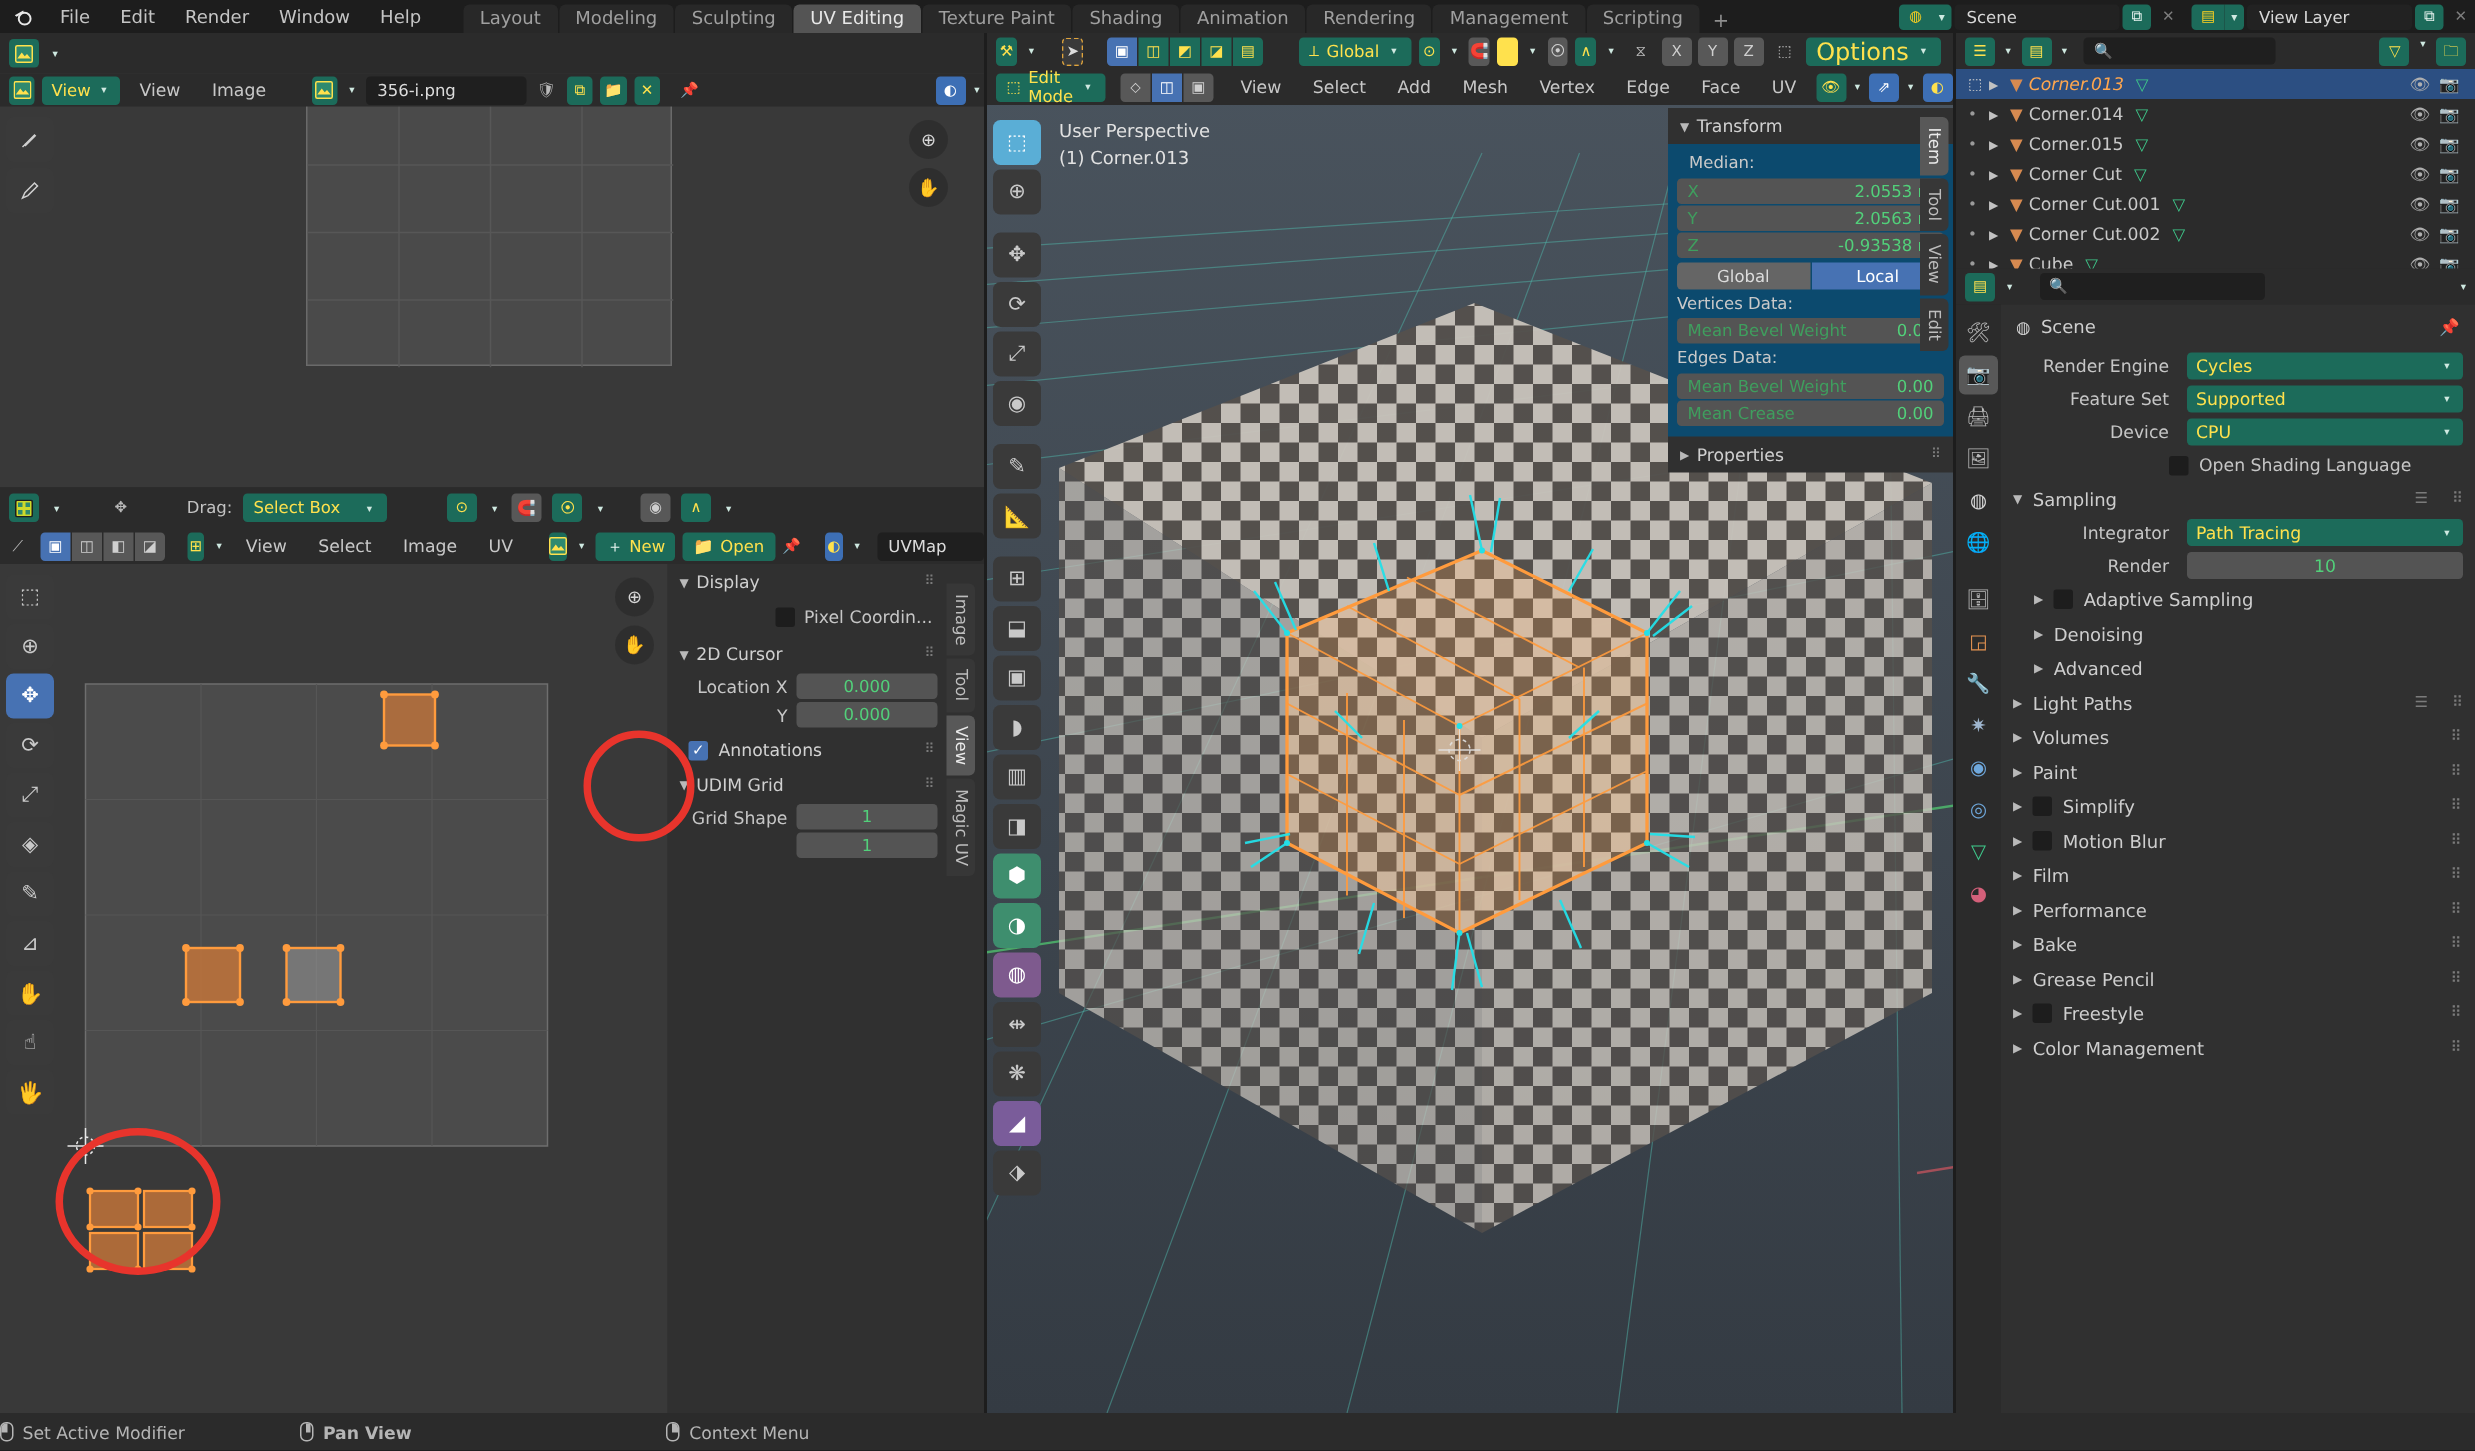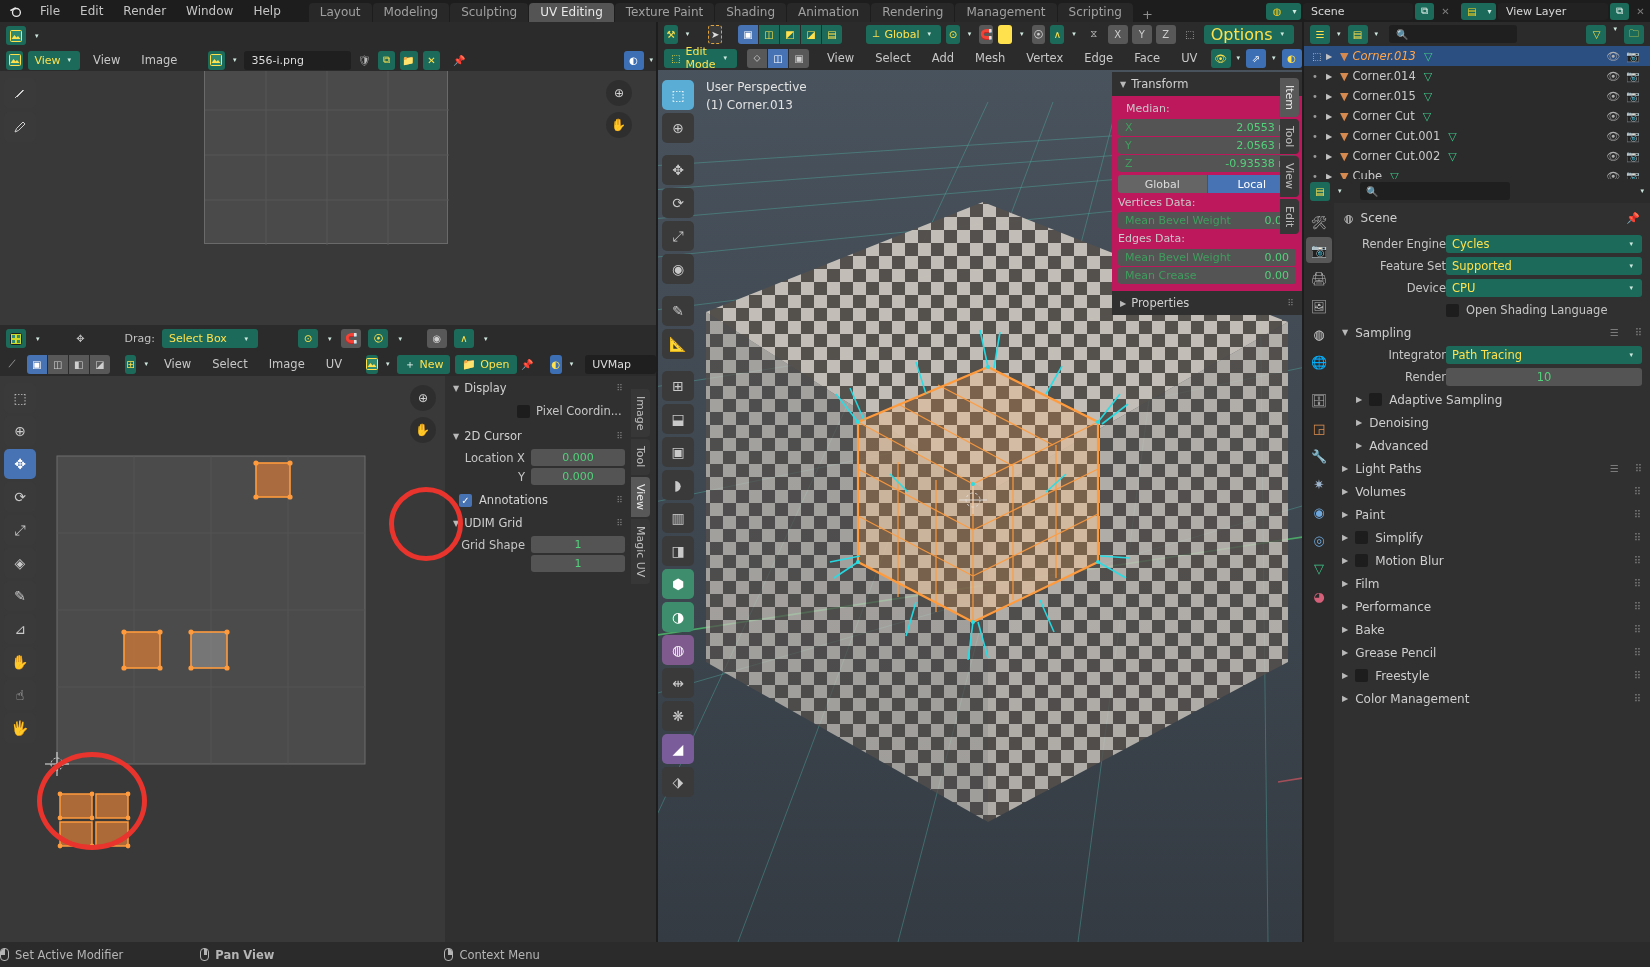--- a/index.html
+++ b/index.html
@@ -96,21 +96,21 @@
   .toggle.on { background:#4772b3; color:#fff; }
   .toggle.l { border-radius:3px 0 0 3px;} .toggle.r{ border-radius:0 3px 3px 0;}
 
   
   .proptabs { position:absolute; left:0; top:0; width:30px; height:739px; background:#2b2b2b;
               display:flex; flex-direction:column; align-items:center; padding-top:6px; gap:2px;}
   .ptab { width:26px; height:26px; border-radius:4px; display:flex; align-items:center;
           justify-content:center; font-size:13px; color:#b8b8b8; }
   .ptab.active { background:#585858; }
   .propbody { position:absolute; left:30px; top:0; right:0; bottom:0; background:#303030; padding-top:4px;}
-  .prow { display:flex; align-items:center; height:22px; padding:0 8px; gap:0; }
+  .prow { display:flex; align-items:center; height:22px; padding:0 8px; gap:12px; }
   .prow .lbl { width:104px; text-align:right; font-size:11.5px; color:#c6c6c6; }
   .dd-green { flex:1; background:#1c6b5a; border-radius:3px; height:18px; display:flex;
               align-items:center; justify-content:space-between; padding:0 6px;
               font-size:11.5px; color:#ffe14d; }
   .valfield { flex:1; background:#545454; border-radius:3px; height:18px; display:flex;
               align-items:center; justify-content:center; font-size:11.5px; color:#52d07a; }
   .cbox { width:13px; height:13px; background:#1d1d1d; border-radius:2px; display:inline-block;}
   .cbox.on { background:#4772b3; }
   .section { display:flex; align-items:center; gap:7px; height:23px; padding:0 8px; font-size:12px; color:#cecece;}
   .section .dots { margin-left:auto; color:#7b7b7b; font-size:10px; letter-spacing:1px;}
@@ -627,21 +627,21 @@
       <div class="vp-gizmo-btn">▦</div>
     </div>
 
     <div class="npanel" style="right:0;top:50px;width:190px;height:270px;background:#30303000;">
       <div style="background:#303030;width:190px;">
         <div class="npanel-title">
           <span class="tri">▼</span>
           <span>Transform</span>
           <span style="margin-left:auto;color:#7b7b7b;font-size:9px;">⠿</span>
         </div>
-        <div style="background:#be185d;padding:3px 6px 6px;">
+        <div style="background:#0c4a6e;padding:3px 6px 6px;">
           <div class="subhdr">Median:</div>
           <div class="field lbl-left" style="margin:1px 0;">
             <span class="fieldlabel">X</span>
             <span>2.0553 m</span>
           </div>
           <div class="field lbl-left" style="margin:1px 0;">
             <span class="fieldlabel">Y</span>
             <span>2.0563 m</span>
           </div>
           <div class="field lbl-left" style="margin:1px 0;">

